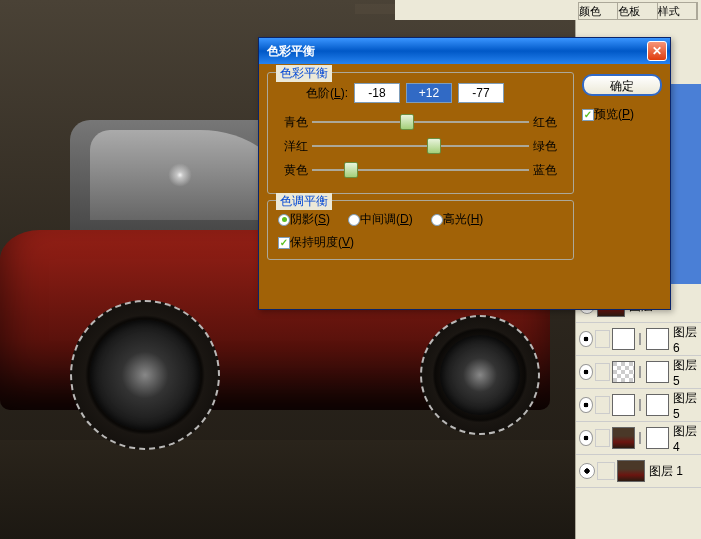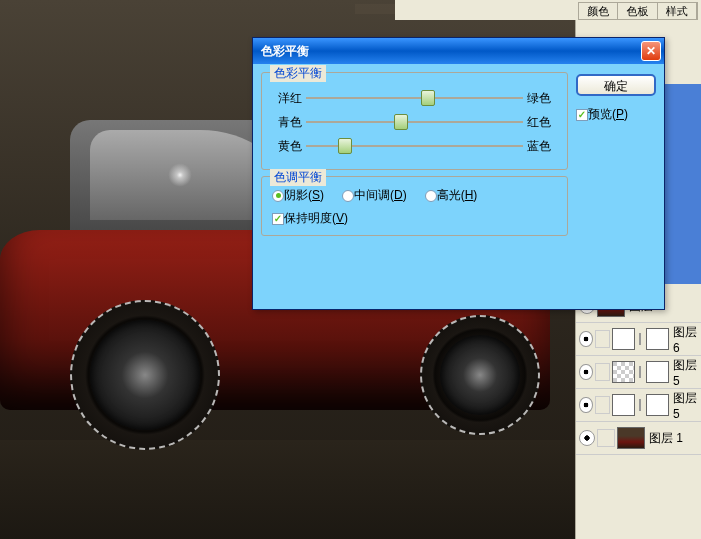--- a/index.html
+++ b/index.html
@@ -11,37 +11,37 @@
 .windshield{position:absolute;left:90px;top:-40px;width:200px;height:90px;background:linear-gradient(180deg,#aaa 0%,#666 100%);border-radius:20px 90px 0 0/20px 70px 0 0}
 .crack{position:absolute;left:150px;top:-20px;width:60px;height:50px;background:radial-gradient(circle,#fff 0%,#ccc 8%,transparent 30%);opacity:.9}
 .wheel{position:absolute;width:150px;height:150px;border-radius:50%;background:radial-gradient(circle,#555 0%,#222 35%,#1a1612 38%,#0a0806 55%,#1a1612 58%,#0a0806 100%);border:2px dashed rgba(255,255,255,.7)}
 .wheel::before{content:"";position:absolute;inset:18px;border-radius:50%;background:radial-gradient(circle,#888 0%,#333 30%,#000 100%);box-shadow:inset 0 0 10px #000}
 .wheel-front{left:420px;top:145px;width:120px;height:120px}
 .wheel-rear{left:70px;top:130px}
 .ground{position:absolute;left:0;top:440px;width:575px;height:100px;background:linear-gradient(180deg,#2a241b 0%,#1c1812 100%)}
 .watermark{position:absolute;top:4px;right:130px;width:90px;height:10px;background:#554c3e;opacity:.5}
 .ps-top{position:absolute;top:0;left:395px;right:0;height:20px;background:#ece9d8}
 .panel-tab{position:absolute;top:2px;left:578px;width:120px;height:18px;background:#ece9d8;border:1px solid #aca899;display:flex}
-.panel-tab span{flex:1;text-align:center;line-height:16px;border-right:1px solid #aca899;font-size:11px}
+.panel-tab span{flex:1;text-align:left;line-height:16px;border-right:1px solid #aca899;font-size:11px}
 .panel-side{position:absolute;top:20px;right:0;width:126px;height:519px;background:#ece9d8;border-left:1px solid #aca899}
 .side-row{position:absolute;left:0;right:0;height:24px;display:flex;align-items:center;padding:0 4px}
 .side-row .lbl{font-size:11px;color:#333}
 .swatch{width:46px;height:14px;margin-left:4px}
 .sw-blue{background:linear-gradient(90deg,#003d7a,#4a8cc7)}
 .layers{position:absolute;top:270px;left:0;right:0;bottom:0;overflow:hidden}
 .layer-row{height:33px;border-bottom:1px solid #ccc;display:flex;align-items:center;gap:2px;padding-left:3px;background:#ece9d8}
 .eye{width:16px;height:16px;border:1px solid #999;border-radius:50%;background:radial-gradient(circle,#000 0%,#000 25%,#fff 28%,#fff 100%)}
 .spacer{width:18px;height:18px;border:1px solid #ccc}
 .thumb{width:28px;height:22px;border:1px solid #666;background:#888}
 .thumb.img{background:linear-gradient(180deg,#4a3828 40%,#6b1510 70%,#2a1a10 100%)}
 .thumb.white{background:#fff}
 .thumb.checker{background:repeating-conic-gradient(#fff 0 25%,#ccc 0 50%) 0 0/8px 8px}
 .link{width:8px;height:18px;background:linear-gradient(#999,#999) center/2px 12px no-repeat}
 .layer-name{font-size:12px;margin-left:2px}
-.dialog{position:absolute;left:252px;top:37px;width:413px;height:273px;background:#7dd3fc;border:1px solid #0a246a;box-shadow:2px 2px 6px rgba(0,0,0,.3)}
+.dialog{position:absolute;left:258px;top:37px;width:413px;height:273px;background:#a16207;border:1px solid #0a246a;box-shadow:2px 2px 6px rgba(0,0,0,.3)}
 .titlebar{height:26px;background:linear-gradient(180deg,#3a95ff 0%,#0058c7 50%,#2682ef 100%);display:flex;align-items:center;padding:0 3px 0 8px;color:#fff;font-weight:bold}
 .titlebar .title{flex:1}
 .close-btn{width:20px;height:20px;background:linear-gradient(180deg,#f5957a 0%,#e03c0e 100%);border:1px solid #fff;border-radius:3px;color:#fff;font-weight:bold;text-align:center;line-height:17px;font-size:13px}
 .dlg-body{display:flex;padding:8px;gap:8px}
 .left-col{flex:1;display:flex;flex-direction:column;gap:6px}
 .right-col{width:80px;display:flex;flex-direction:column;gap:4px;padding-top:2px}
 .group{border:1px solid #aca899;border-radius:3px;padding:10px 10px 8px;position:relative}
 .group-title{position:absolute;top:-8px;left:8px;background:#ece9d8;padding:0 4px;color:#0046d5}
 .level-row{display:flex;align-items:center;gap:6px;margin-bottom:10px;padding-left:28px}
 .num-input{width:46px;height:20px;border:1px solid #7f9db9;background:#fff;text-align:center;line-height:18px}
@@ -51,21 +51,21 @@
 .slider-row .sl-end{width:30px}
 .slider{flex:1;height:18px;position:relative}
 .track{position:absolute;top:8px;left:0;right:0;height:2px;background:#aca899}
 .thumb-sl{position:absolute;top:1px;width:14px;height:16px;background:linear-gradient(180deg,#e8f4dc 0%,#a4cf7a 100%);border:1px solid #6b8e3e;border-radius:2px;transform:translateX(-50%)}
 .radio-row{display:flex;gap:18px;align-items:flex-start;margin-bottom:6px}
 .radio,.checkbox{display:flex;align-items:center;}
 .radio .rb{width:12px;height:12px;border:1px solid #7f9db9;border-radius:50%;background:#fff;display:flex;align-items:center;justify-content:center}
 .radio .rb.checked::after{content:"";width:5px;height:5px;border-radius:50%;background:#5bbf21}
 .checkbox .cb{width:12px;height:12px;border:1px solid #7f9db9;background:#fff;display:flex;align-items:center;justify-content:center}
 .checkbox .cb.checked::after{content:"✓";font-size:10px;color:#5bbf21;font-weight:bold;line-height:10px}
-.btn{height:22px;border:1px solid #7f9db9;background:linear-gradient(180deg,#fff 0%,#ece9d8 100%);border-radius:5px;text-align:center;line-height:20px}
+.btn{height:22px;border:1px solid #7f9db9;background:linear-gradient(180deg,#fff 0%,#ece9d8 100%);border-radius:10px;text-align:center;line-height:20px}
 .btn.default{border:2px solid #3169c6}
 .ul{text-decoration:underline}
 </style>
 </head>
 <body>
 
 <div class="canvas">
   <div class="watermark"></div>
   <div class="ground"></div>
   <div class="car">
@@ -122,51 +122,65 @@
       <div class="spacer"></div>
       <div class="thumb white"></div>
       <div class="link"></div>
       <div class="thumb white"></div>
       <span class="layer-name">图层 5</span>
     </div>
     <div class="layer-row">
       <div class="eye"></div>
       <div class="spacer"></div>
       <div class="thumb img"></div>
+      <div class="link"></div>
+      <div class="thumb white"></div>
+      <span class="layer-name">图层 4</span>
+    </div>
+    <div class="layer-row">
+      <div class="eye"></div>
+      <div class="spacer"></div>
+      <div class="thumb img"></div>
       <span class="layer-name">图层 1</span>
     </div>
   </div>
 </div>
 
 <div class="dialog">
   <div class="titlebar">
     <span class="title">色彩平衡</span>
     <div class="close-btn">
       <span>✕</span>
     </div>
   </div>
   <div class="dlg-body">
     <div class="left-col">
       <div class="group">
         <div class="group-title">色彩平衡</div>
+        <div class="level-row">
+          <span>色阶(<span class="ul">L</span>):</span>
+          <div class="num-input">-18</div>
+          <div class="num-input sel">+12</div>
+          <div class="num-input">-77</div>
+        </div>
+        <div class="slider-row">
+          <span class="sl-label">青色</span>
+          <div class="slider">
+              <div class="track"></div>
+              <div class="thumb-sl" style="left:44%"></div>
+            </div>
+          <span class="sl-end">红色</span>
+        </div>
         <div class="slider-row">
           <span class="sl-label">洋红</span>
           <div class="slider">
               <div class="track"></div>
               <div class="thumb-sl" style="left:56%"></div>
             </div>
           <span class="sl-end">绿色</span>
-        </div>
-        <div class="slider-row">
-          <span class="sl-label">青色</span>
-          <div class="slider">
-              <div class="track"></div>
-              <div class="thumb-sl" style="left:44%"></div>
-            </div>
-          <span class="sl-end">红色</span>
         </div>
         <div class="slider-row">
           <span class="sl-label">黄色</span>
           <div class="slider">
               <div class="track"></div>
               <div class="thumb-sl" style="left:18%"></div>
             </div>
           <span class="sl-end">蓝色</span>
         </div>
       </div>

